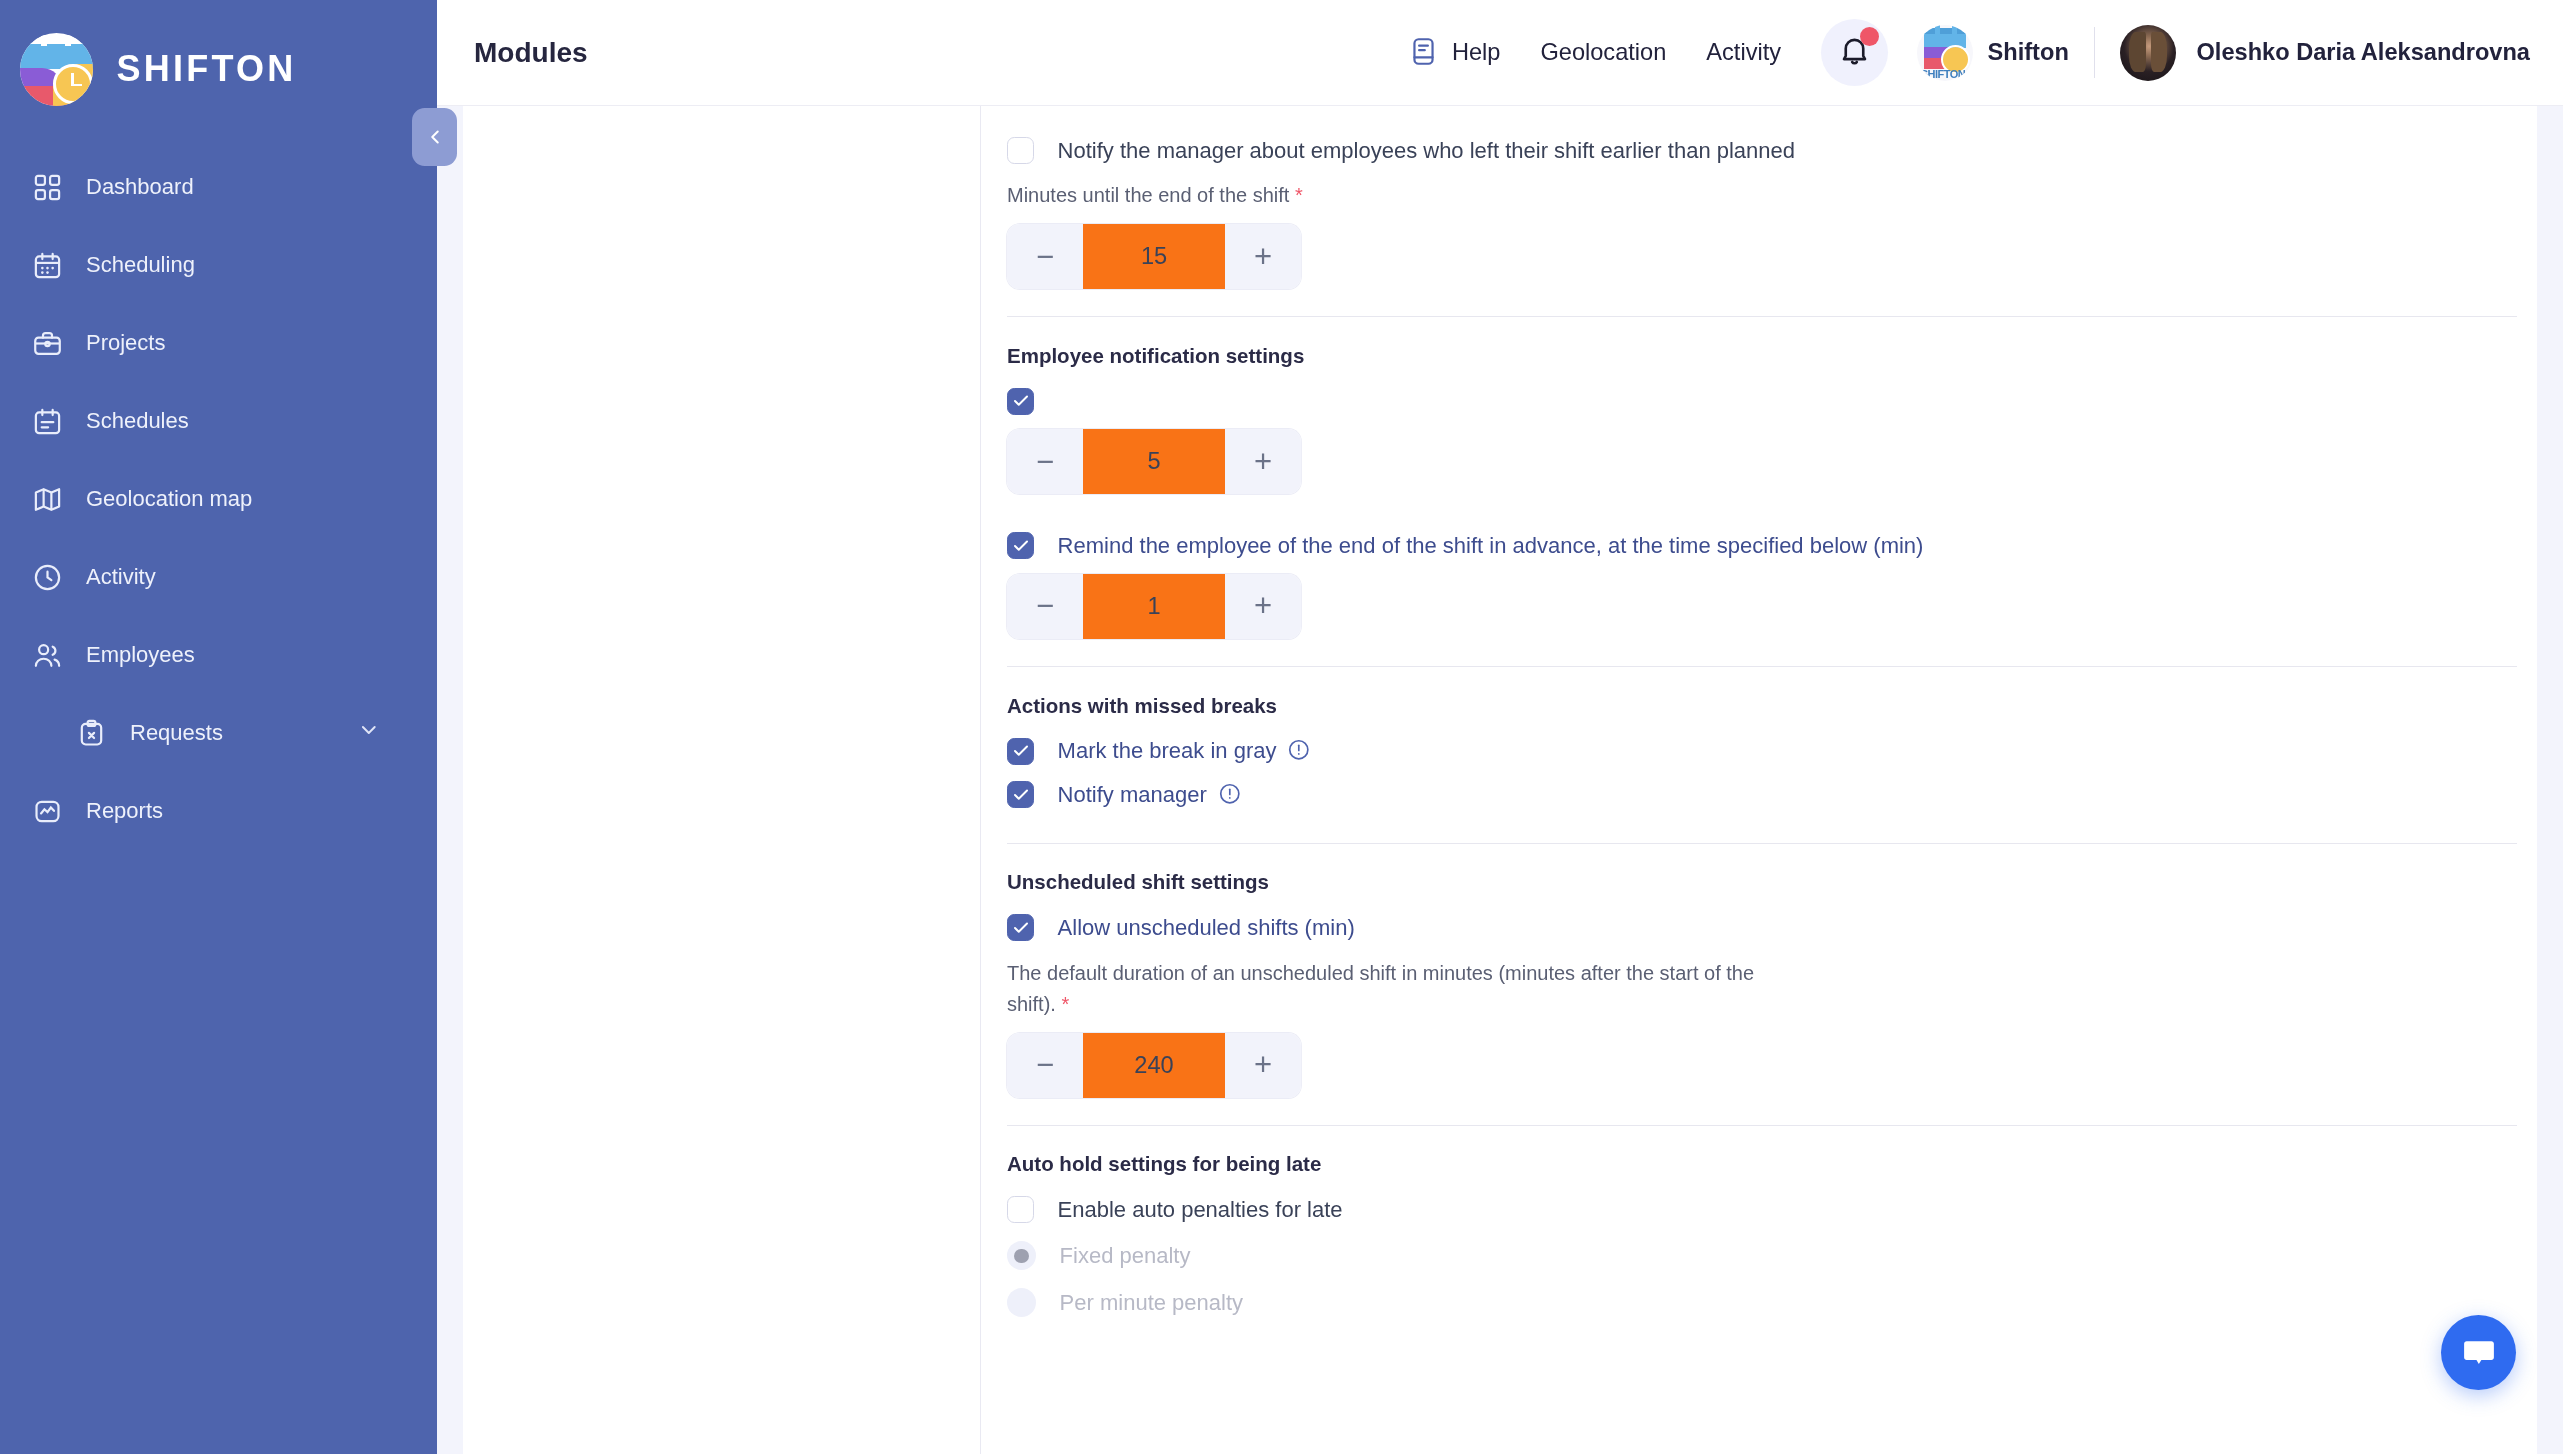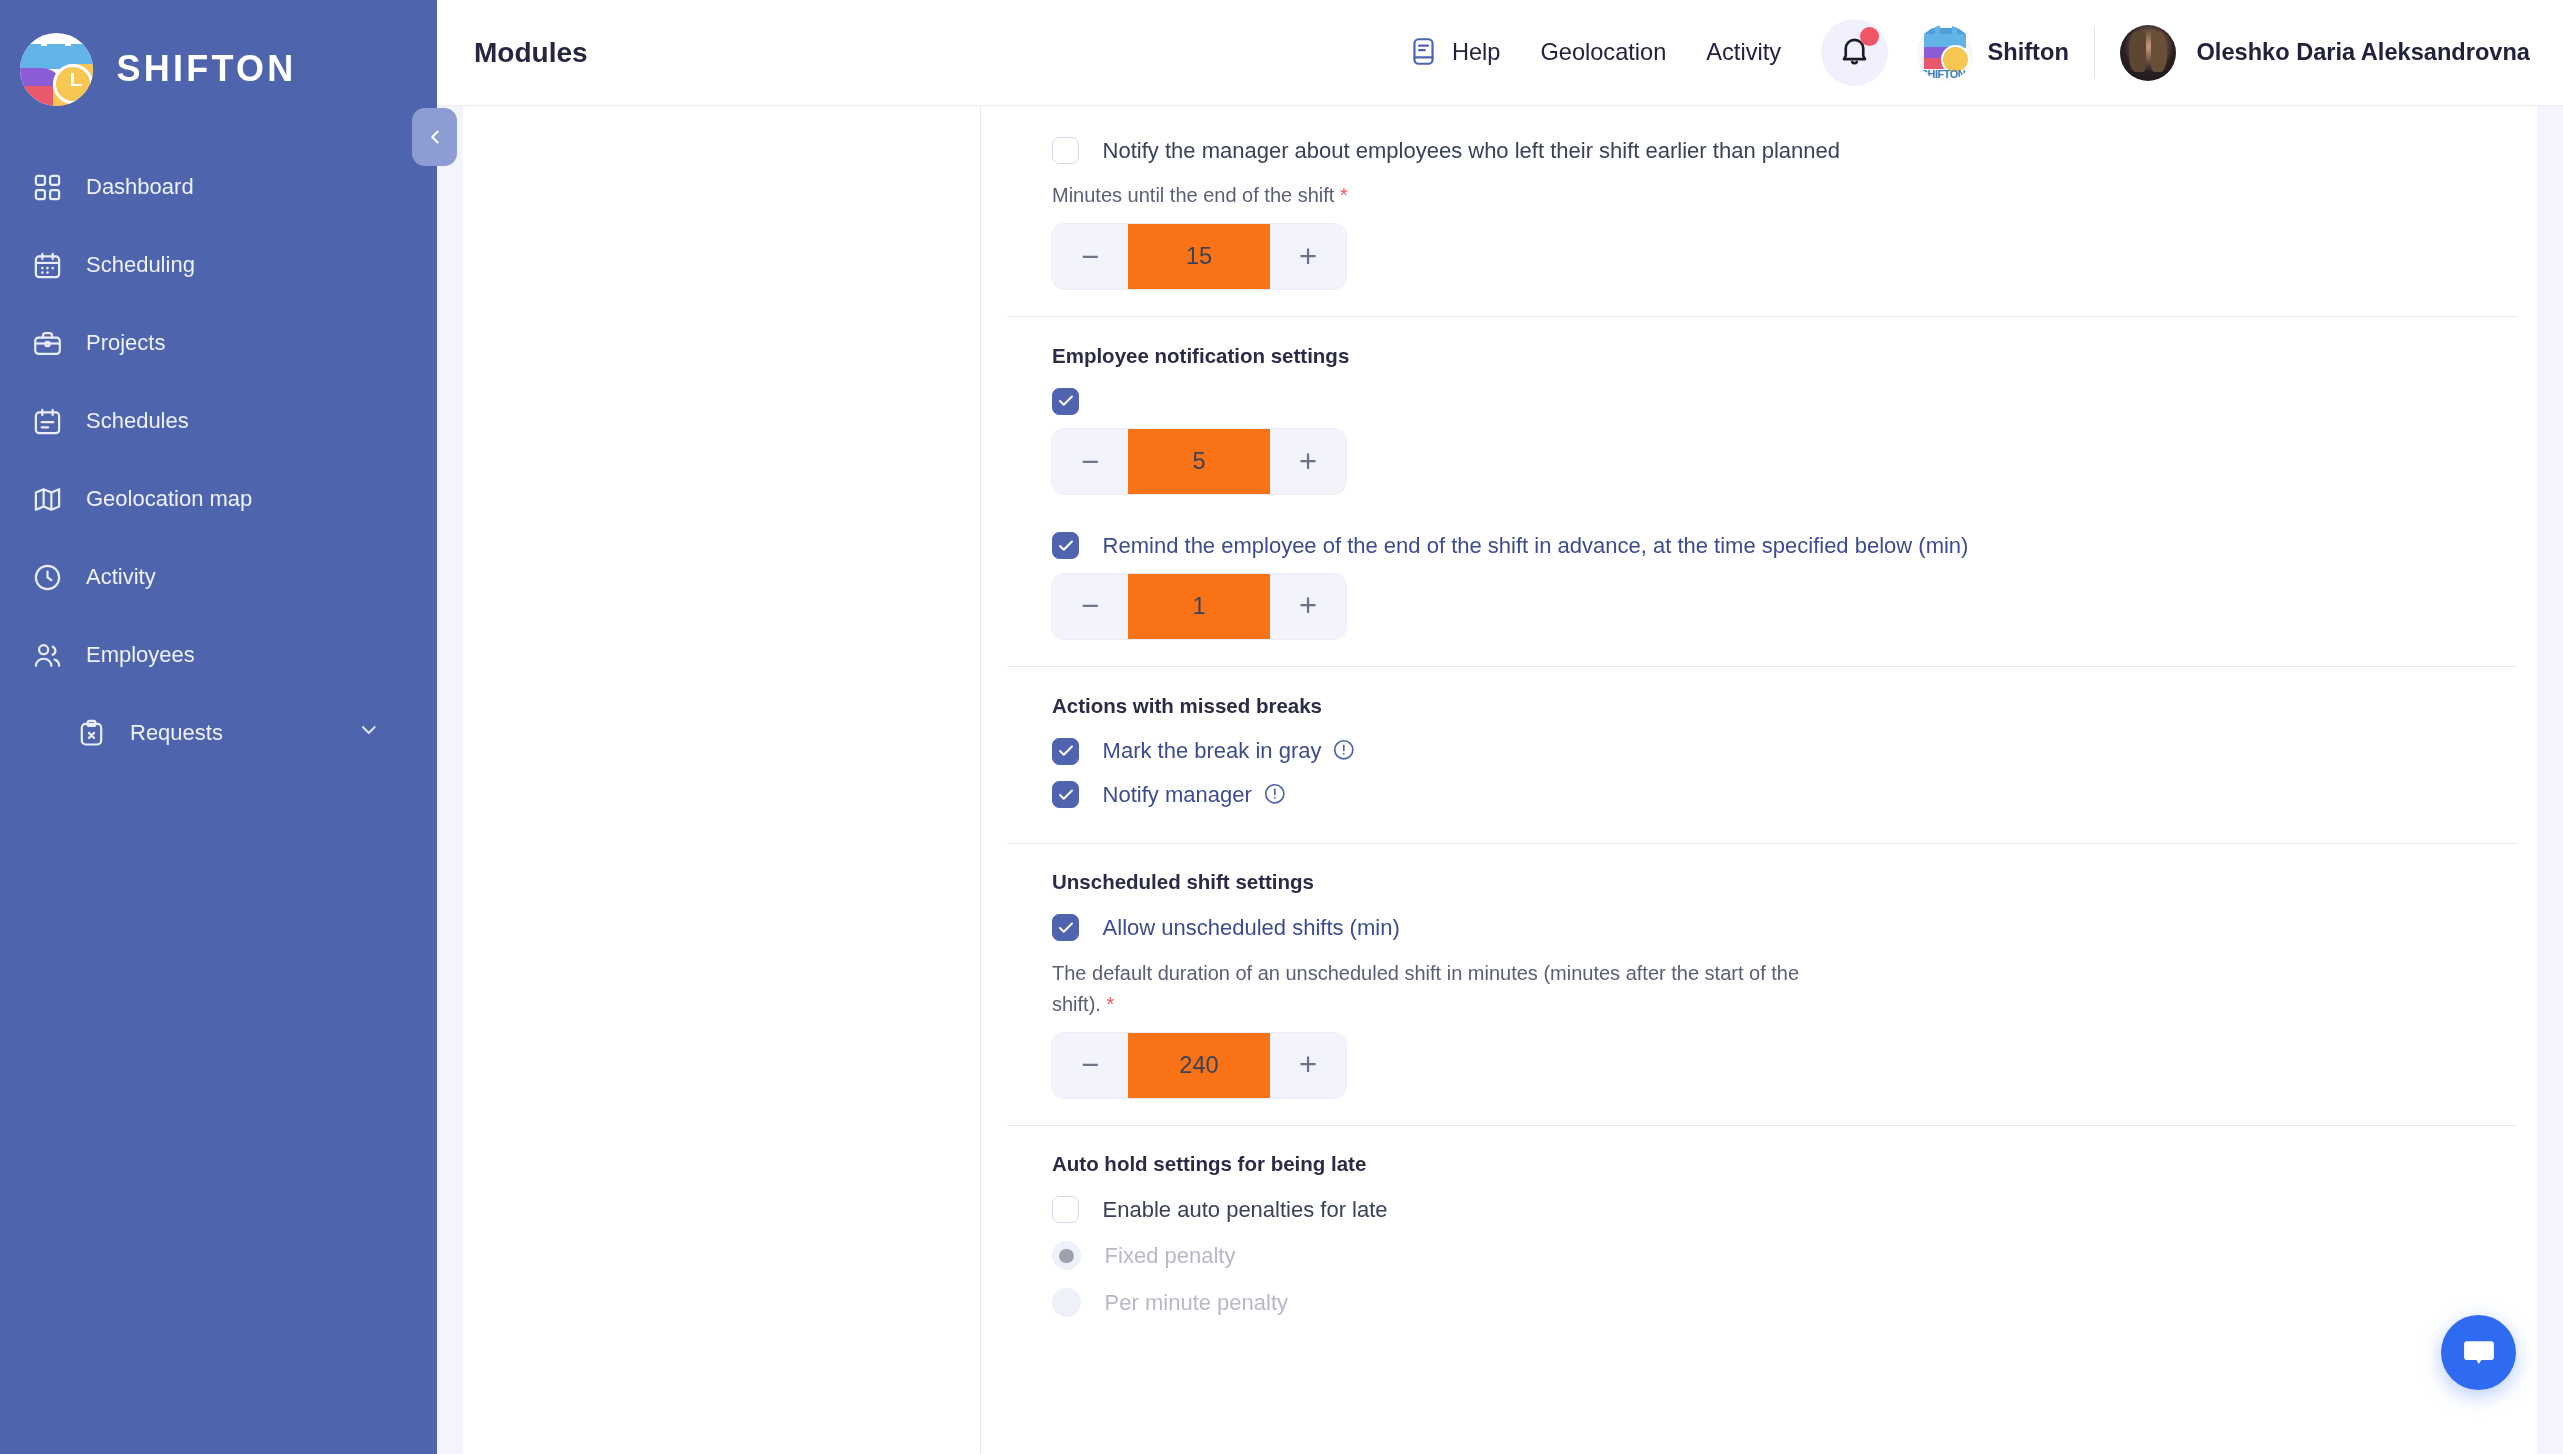--- a/index.html
+++ b/index.html
@@ -113,21 +113,21 @@
   .lav-strip { width:26px; flex:0 0 26px; background:#f3f4fc; }
   .blank-col { width:518px; flex:0 0 518px; background:#ffffff; border-right:0.9px solid #e9e9f2;}
   .content {
     flex:1; background:#ffffff; position:relative;
     padding-left:26px; overflow:hidden;
   }
   .rail-right { width:26px; flex:0 0 26px; background:#f3f4fc; }
 
   .section { padding: 0 0 0 0; }
   .sec-divider { height:0.9px; background:#e7e7ef; margin:0 20px 0 0; }
-  .sec-inner { padding: 27px 0 27px 0; margin-left: 45px; }
+  .sec-inner { padding: 27px 0 27px 0; }
 
   .sec-title { font-size:20.5px; font-weight:700; color:#2b2b47; margin-bottom:20px; }
 
   .cb-row { display:flex; align-items:center; gap:23.6px; margin-bottom:7.3px; }
   .checkbox {
     width:27px; height:27px; border-radius:7.3px; flex:0 0 27px;
     border:1.5px solid #d6d8e8; background:#ffffff; cursor:pointer;
     display:flex; align-items:center; justify-content:center;
   }
   .checkbox.checked { background:#4f63ae; border-color:#4f63ae; }
@@ -294,20 +294,29 @@
             </svg>
         </span>
         <span class="nav-label">Requests</span>
         <span class="nav-chev">
           <svg viewBox="0 0 24 24" fill="none" stroke="#dfe4f7" stroke-width="2" stroke-linecap="round" stroke-linejoin="round">
               <polyline points="6 9 12 15 18 9"></polyline>
             </svg>
         </span>
       </div>
 
+      <div class="nav-item">
+        <span class="ico">
+          <svg viewBox="0 0 24 24" fill="none" stroke="#e9edfb" stroke-width="1.7" stroke-linecap="round">
+              <rect x="3.5" y="4.5" width="17" height="15" rx="4"></rect>
+              <path d="M7 13.5l2.6-3.2 2.4 2.2 2.6-3.6 2.4 2.6"></path>
+            </svg>
+        </span>
+        <span class="nav-label">Reports</span>
+      </div>
 
     </nav>
   </aside>
 
   <div class="right">
 
     <header class="topbar">
       <div class="page-title">Modules</div>
 
       <div class="topbar-right">

